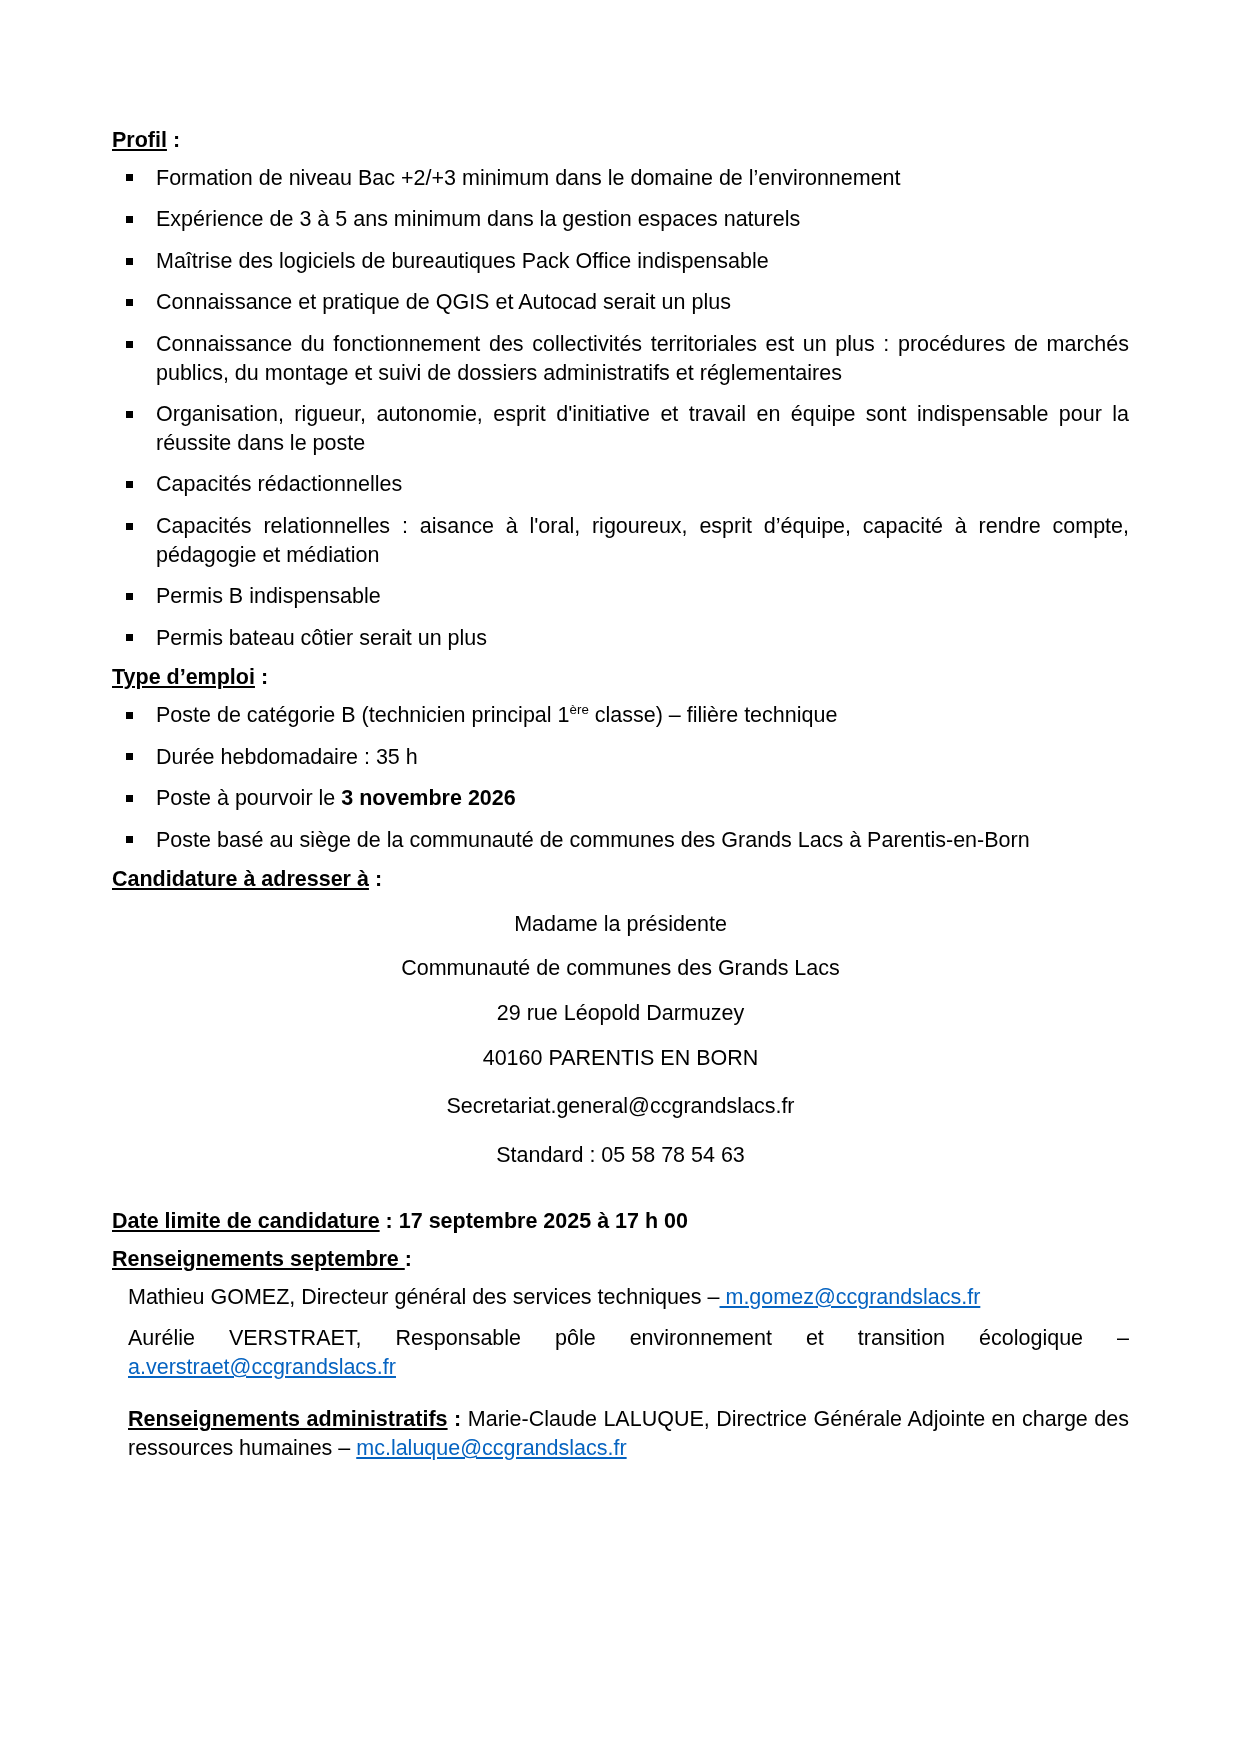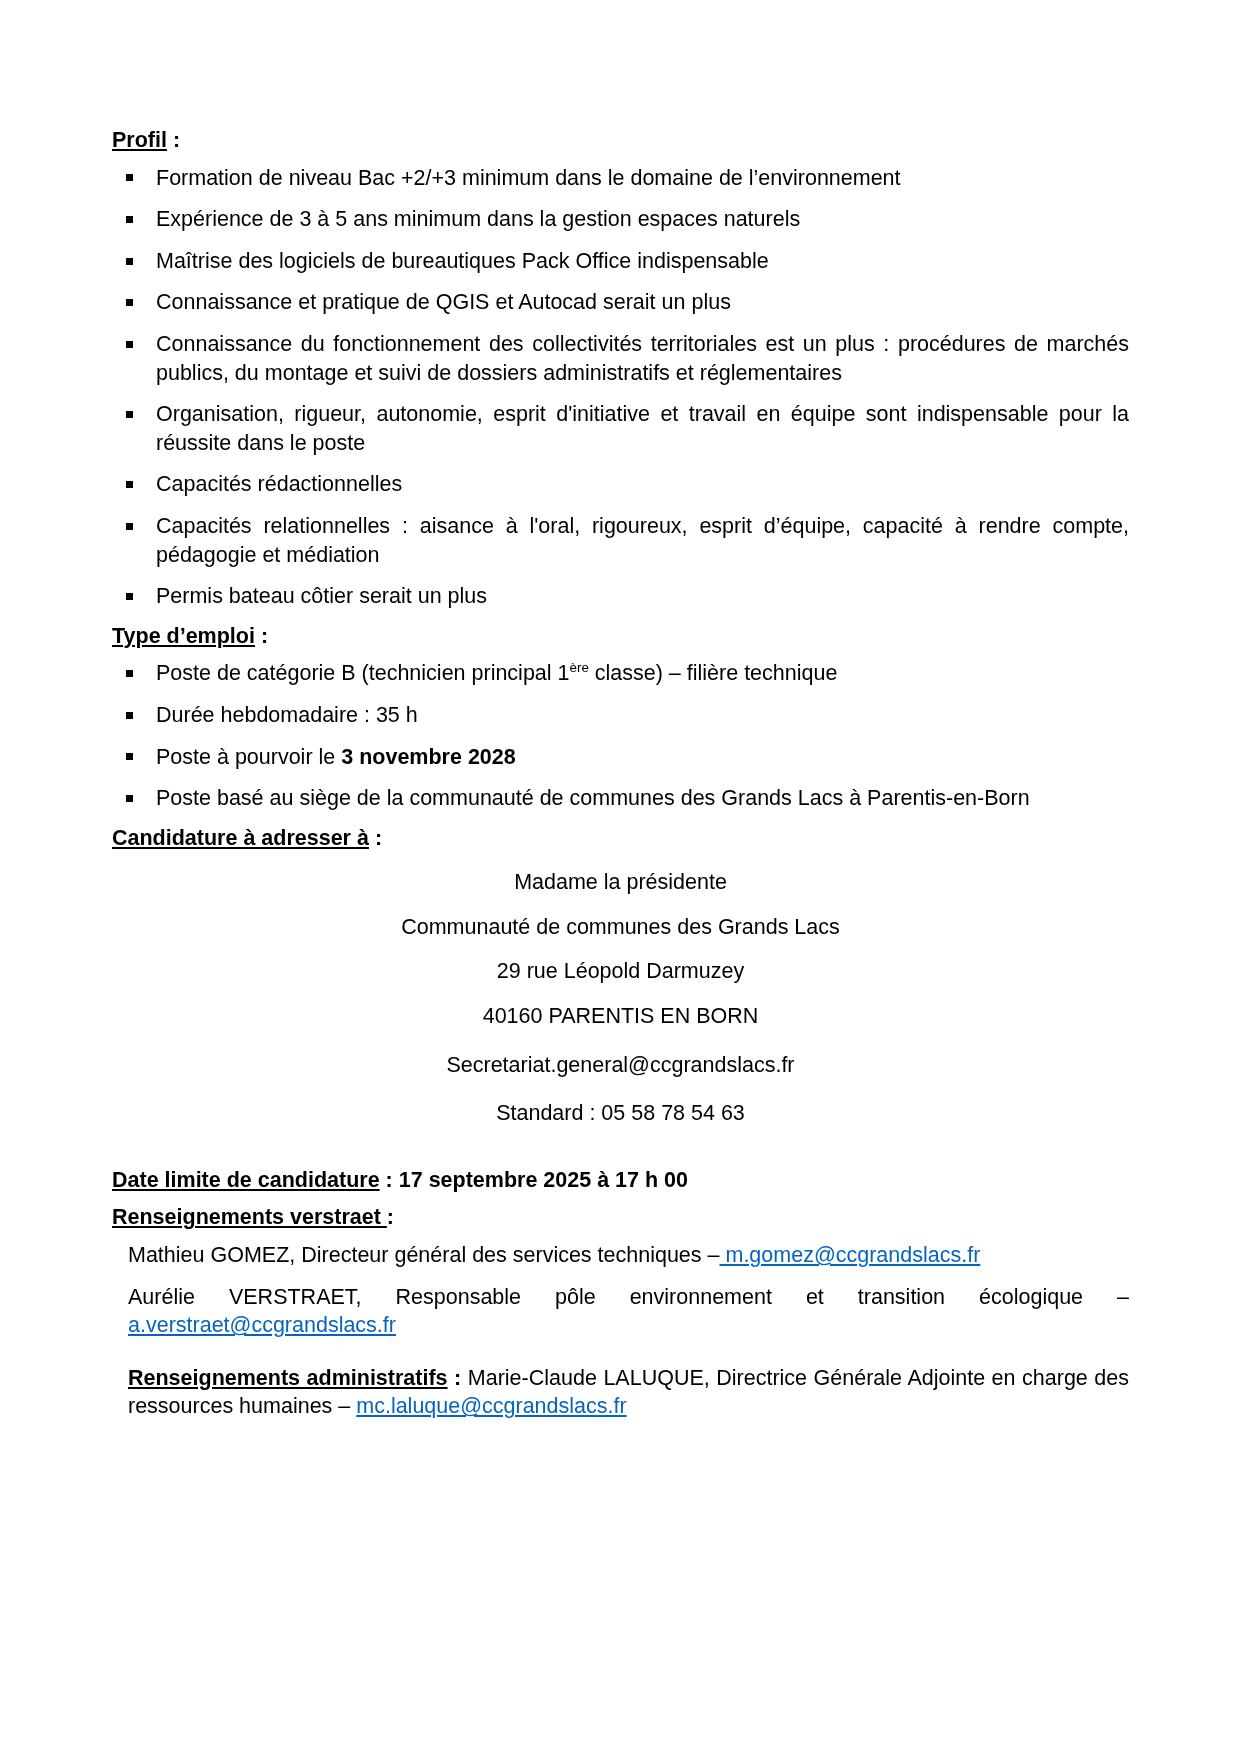--- a/index.html
+++ b/index.html
@@ -109,34 +109,35 @@
 
     <ul class="bullets">
       <li class="single"><span class="marker"></span><span>Formation de niveau Bac +2/+3 minimum dans le domaine de l’environnement</span></li>
       <li class="single"><span class="marker"></span><span>Expérience de 3 à 5 ans minimum dans la gestion espaces naturels</span></li>
       <li class="single"><span class="marker"></span><span>Maîtrise des logiciels de bureautiques Pack Office indispensable</span></li>
       <li class="single"><span class="marker"></span><span>Connaissance et pratique de QGIS et Autocad serait un plus</span></li>
       <li><span class="marker"></span><span>Connaissance du fonctionnement des collectivités territoriales est un plus : procédures de marchés publics, du montage et suivi de dossiers administratifs et réglementaires</span></li>
       <li><span class="marker"></span><span>Organisation, rigueur, autonomie, esprit d'initiative et travail en équipe sont indispensable pour la réussite dans le poste</span></li>
       <li class="single"><span class="marker"></span><span>Capacités rédactionnelles</span></li>
       <li><span class="marker"></span><span>Capacités relationnelles : aisance à l'oral, rigoureux, esprit d’équipe, capacité à rendre compte, pédagogie et médiation</span></li>
+      <li class="single"><span class="marker"></span><span>Permis B indispensable</span></li>
       <li class="single"><span class="marker"></span><span>Permis bateau côtier serait un plus</span></li>
     </ul>
 
     <div class="gap-sm"></div>
 
     <div class="heading"><span class="u">Type d’emploi</span><span> :</span></div>
 
     <ul class="bullets">
       <li class="single"><span class="marker"></span><span>Poste de catégorie B (technicien principal 1</span><sup>ère</sup><span> classe) – filière technique</span></li>
 
 
       <li class="single"><span class="marker"></span><span>Durée hebdomadaire : 35 h</span></li>
 
-      <li class="single"><span class="marker"></span><span>Poste à pourvoir le </span><b>3 novembre 2028</b></li>
+      <li class="single"><span class="marker"></span><span>Poste à pourvoir le </span><b>3 novembre 2026</b></li>
 
       <li class="single"><span class="marker"></span><span>Poste basé au siège de la communauté de communes des Grands Lacs à Parentis-en-Born</span></li>
     </ul>
 
     <div class="gap-sm"></div>
 
     <div class="heading tight"><span class="u">Candidature à adresser à</span><span> :</span></div>
 
     <div class="address-block">
       <div class="line">Madame la présidente</div>
@@ -144,21 +145,21 @@
       <div class="line">29 rue Léopold Darmuzey</div>
       <div class="line">40160 PARENTIS EN BORN</div>
       <div class="line spaced"><span class="mail-plain">Secretariat.general@ccgrandslacs.fr</span></div>
       <div class="line spaced">Standard : 05 58 78 54 63</div>
     </div>
 
     <div class="gap-md"></div>
 
     <div class="heading"><span class="u">Date limite de candidature</span><span> : </span><span>17 septembre 2025 à 17 h 00</span></div>
 
-    <div class="heading"><span class="u">Renseignements verstraet </span><span>:</span></div>
+    <div class="heading"><span class="u">Renseignements septembre </span><span>:</span></div>
 
     <p class="para left"><span>Mathieu GOMEZ, Directeur général des services techniques –</span><a class="link" href="#"> m.gomez@ccgrandslacs.fr</a></p>
 
     <p class="para"><span>Aurélie VERSTRAET, Responsable pôle environnement et transition écologique – </span><a class="link" href="#">a.verstraet@ccgrandslacs.fr</a></p>
 
     <div class="gap-sm"></div>
 
     <p class="para last"><b style="text-decoration: underline;">Renseignements administratifs</b><b> : </b><span>Marie-Claude LALUQUE, Directrice Générale Adjointe en charge des ressources humaines – </span><a class="link" href="#">mc.laluque@ccgrandslacs.fr</a></p>
 
   </div>

